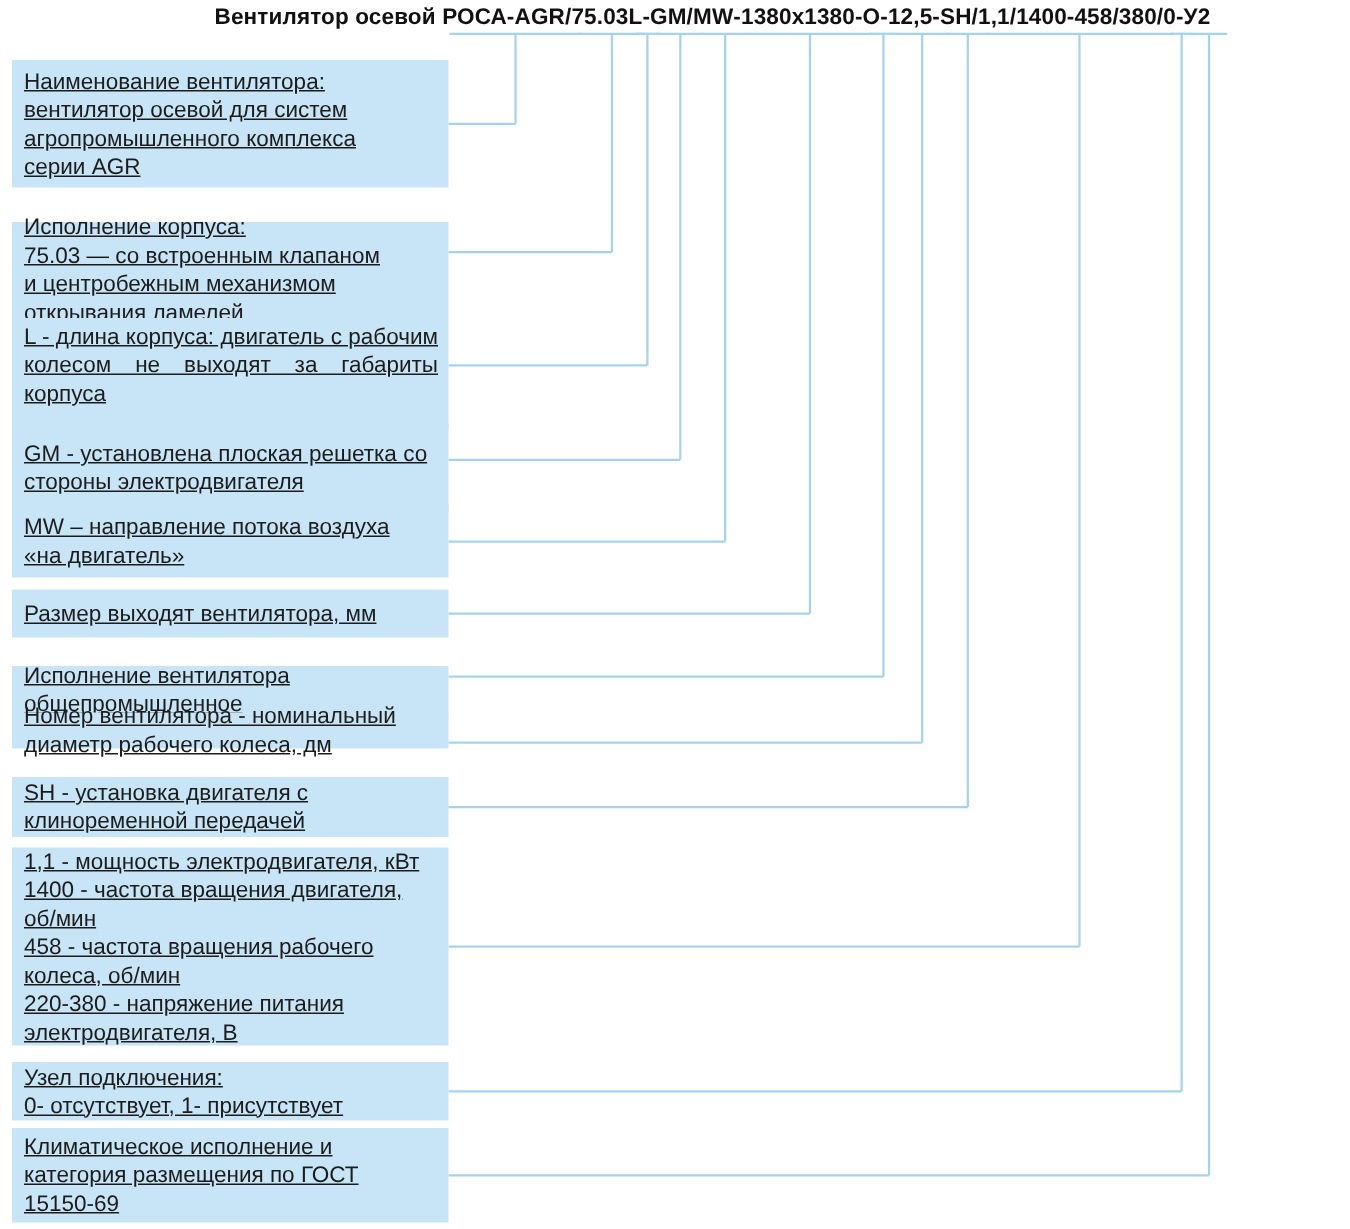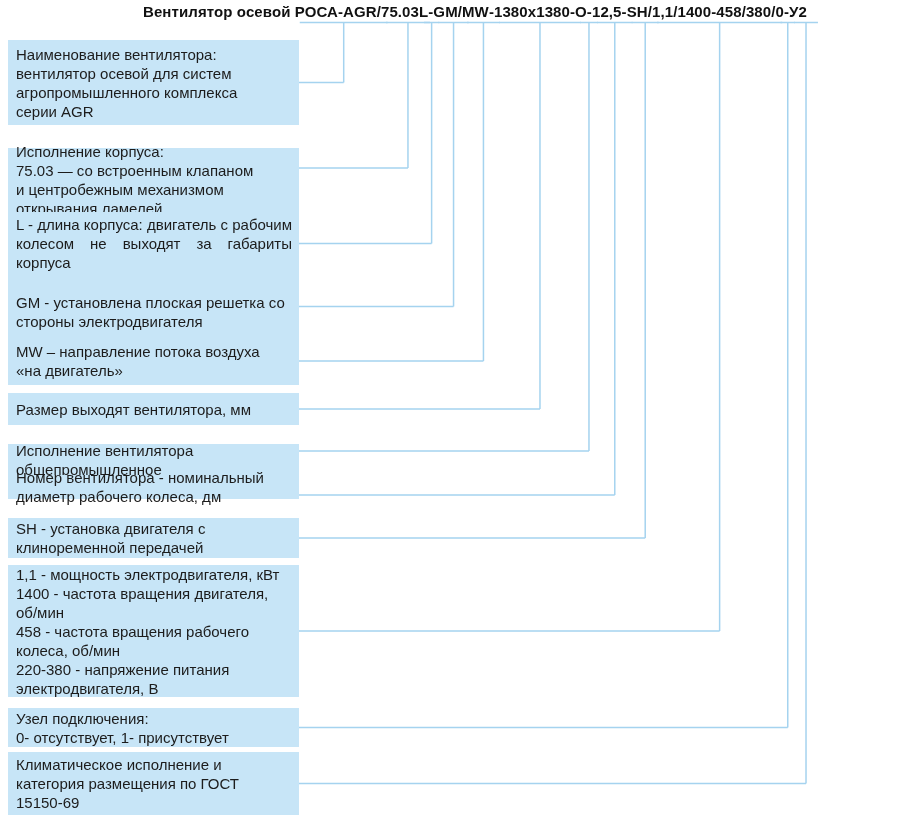--- a/index.html
+++ b/index.html
@@ -18,20 +18,21 @@
     white-space:nowrap;letter-spacing:0.1px;
   }
   .tok{display:inline-block;}
   .def-box{
     position:absolute;left:8px;width:291px;
     background:var(--box-fill);color:var(--text);
     font-size:15px;line-height:19px;
     padding:0 7px 0 8px;
     display:flex;align-items:center;
     white-space:pre-line;
+    text-decoration:underline;
   }
   .def-box.justify{
     display:block;white-space:normal;text-align:justify;
     padding-top:3px;
   }
   #connectors{
     position:absolute;left:0;top:0;pointer-events:none;
   }
 </style>
 </head>

